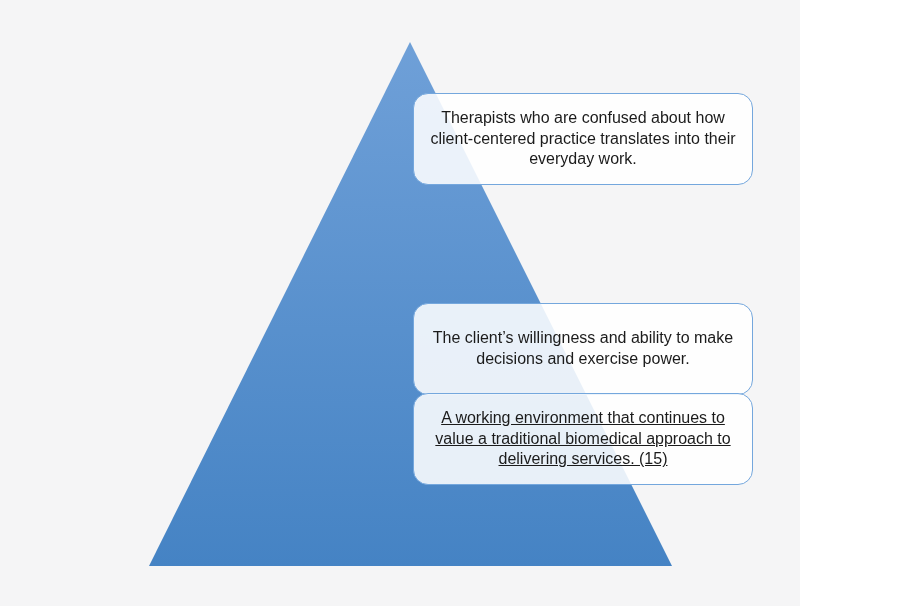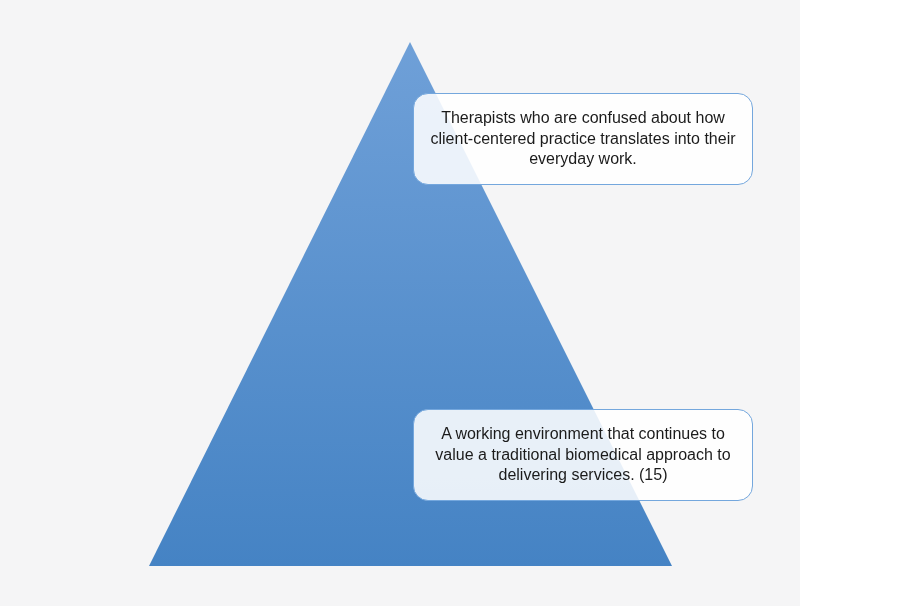--- a/index.html
+++ b/index.html
@@ -32,21 +32,21 @@
     justify-content: center;
     text-align: center;
     padding: 6px 15px;
     color: var(--box-text, #1b1b1b);
     font-size: 16px;
     line-height: 1.3;
   }
   .callout-1 { top: 93px; }
   .callout-2 { top: 198px; }
   .callout-3 { top: 303px; }
-  .callout-4 { top: 409px; }
+  .callout-4 { top: 393px; text-decoration: underline; }
 </style>
 </head>
 <body>
 
 <div class="stage">
 
   <svg class="pyramid-svg" width="900" height="606" viewBox="0 0 900 606" aria-hidden="true">
     <defs>
       <linearGradient id="pyrGrad" x1="0" y1="0" x2="0" y2="1">
         <stop offset="0" stop-color="#6fa0d8"></stop>
@@ -54,18 +54,21 @@
       </linearGradient>
     </defs>
     <polygon points="410,42 672,566 149,566" fill="url(#pyrGrad)"></polygon>
   </svg>
 
   <div class="callout callout-1">
     <span>Therapists who are confused about how client-centered practice translates into their everyday work.</span>
   </div>
 
 
+  <div class="callout callout-3">
+    <span>The client’s willingness and ability to make decisions and exercise power.</span>
+  </div>
 
   <div class="callout callout-4">
     <span>A working environment that continues to value a traditional biomedical approach to delivering services. (15)</span>
   </div>
 
 </div>
 
 </body></html>

